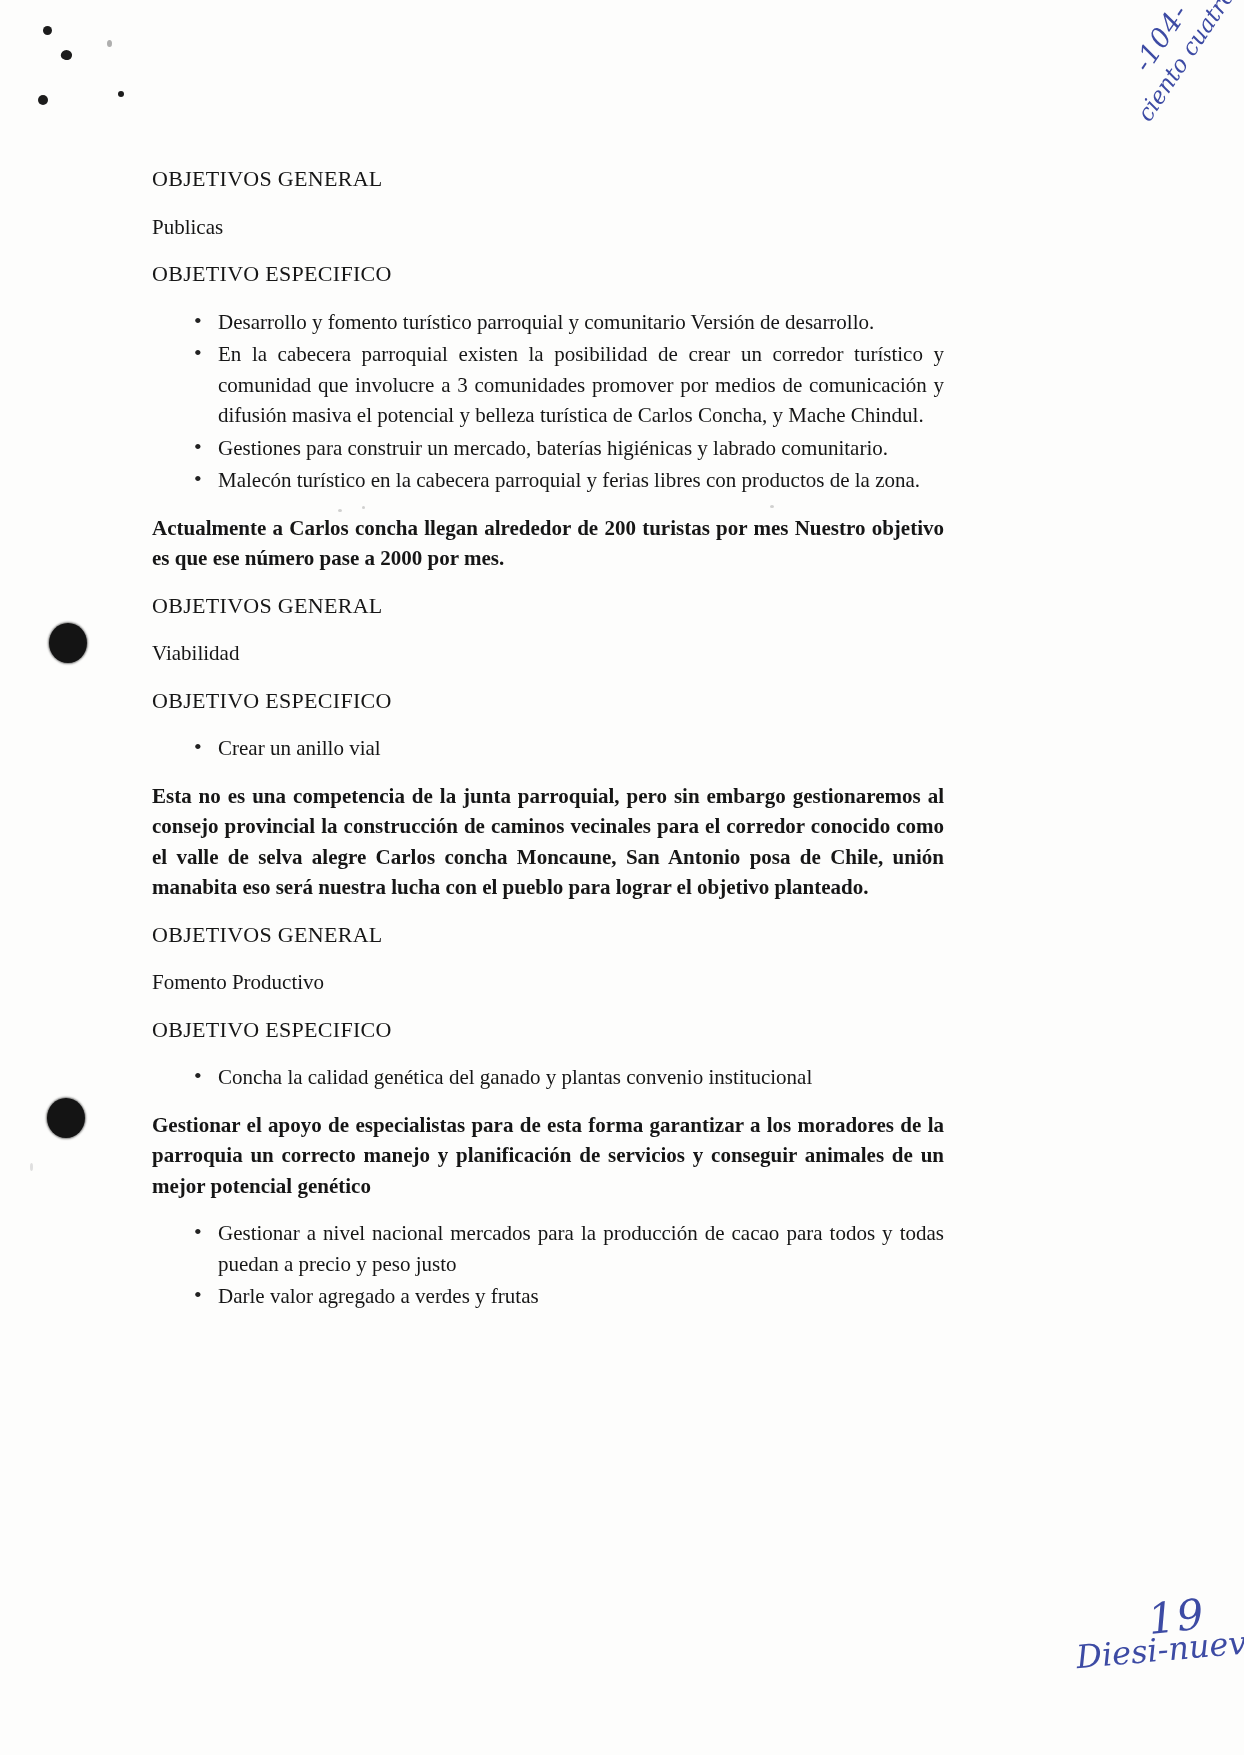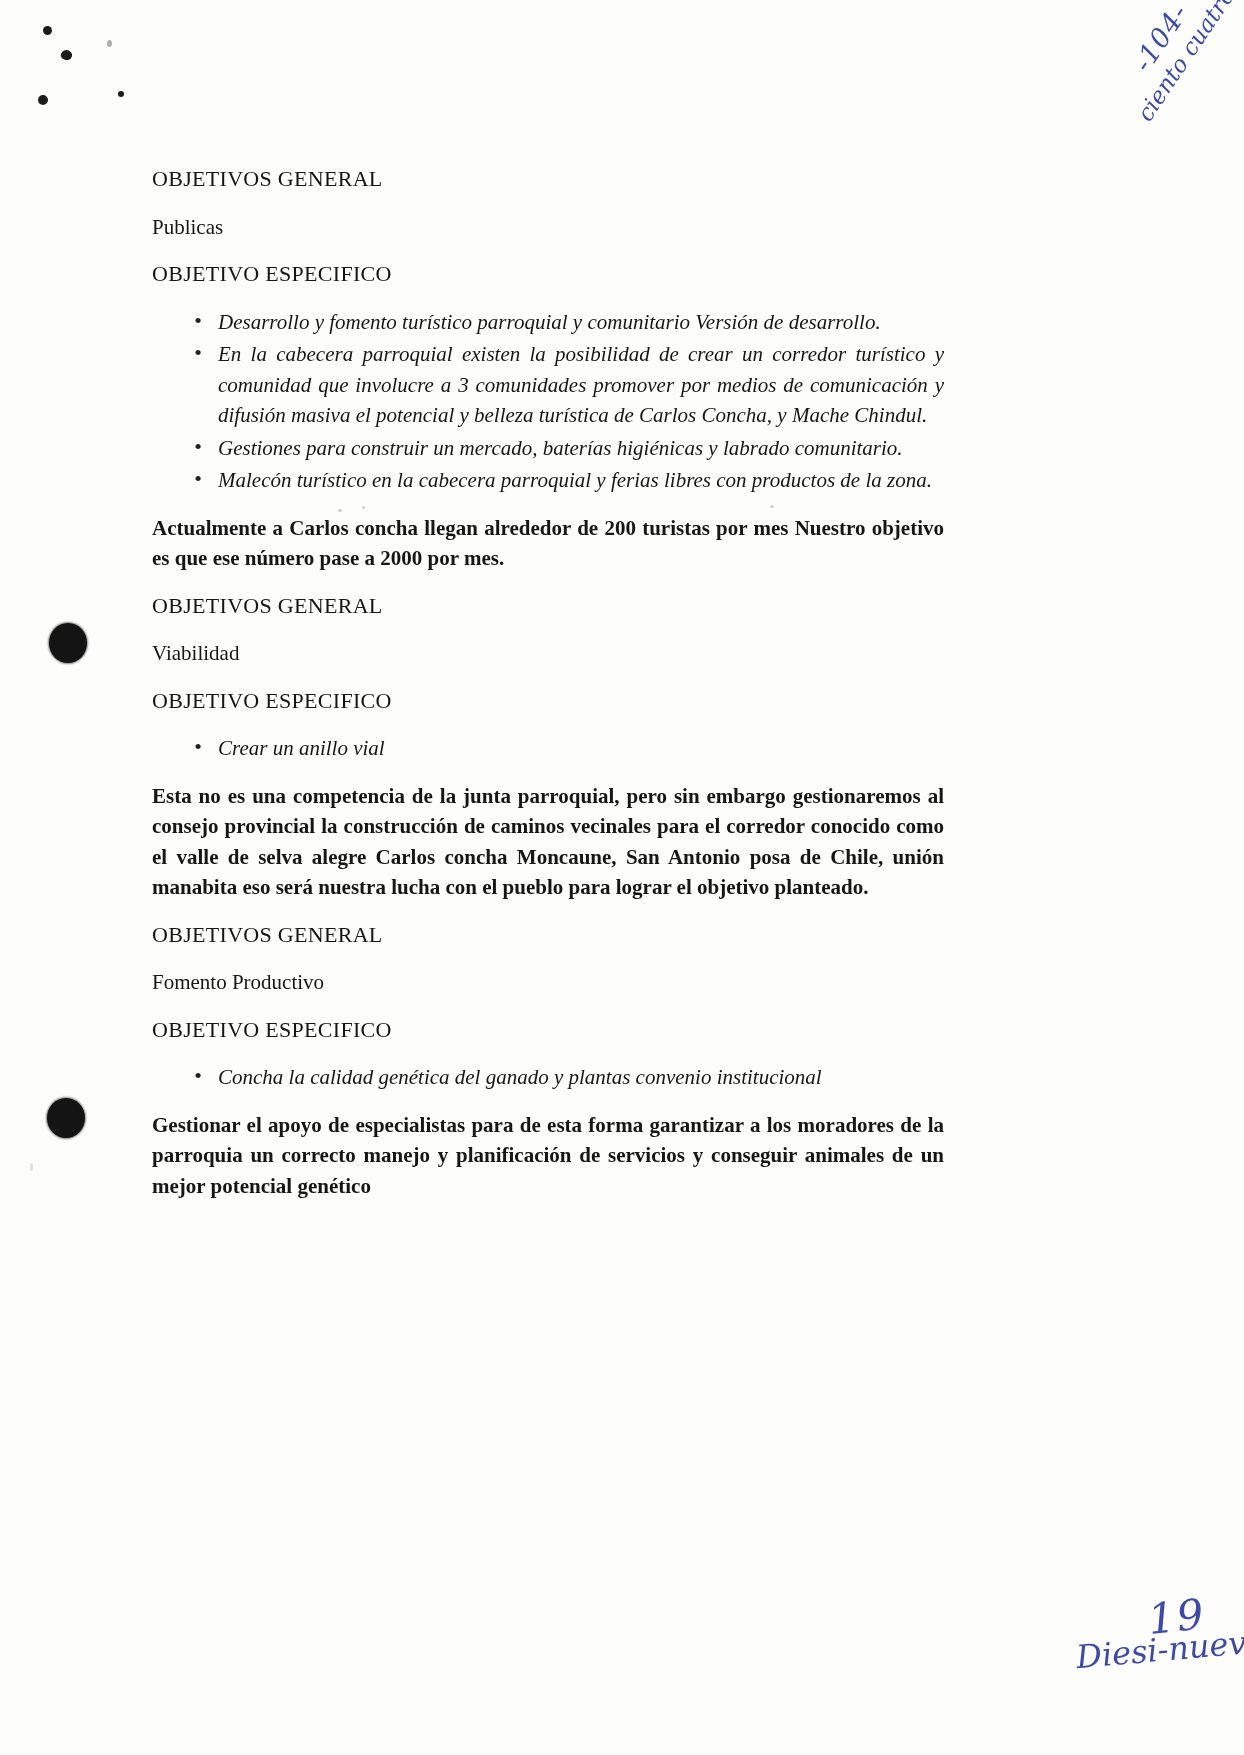--- a/index.html
+++ b/index.html
@@ -27,21 +27,20 @@
     margin:0 0 17px 0;
   }
   .topic { margin:0 0 17px 0; }
   .para  { margin:0 0 17px 0; text-align:justify;font-weight:bold; }
   ul.blist { list-style:none; margin:6px 0 17px 0; padding:0; }
   li.bi {
     position:relative;
     padding-left:66px;
     margin:0 0 2px 0;
     text-align:justify;
-    font-style:italic;
   }
   li.bi::before {
     content:"\2022";
     position:absolute;
     left:42px; top:-1px;
     font-size:22px;
     color:#222;
   }
   
   .handwriting {
@@ -144,16 +143,20 @@
     </section>
 
     <section>
       <h2 class="hd">OBJETIVOS GENERAL</h2>
       <p class="topic">Fomento Productivo</p>
       <h2 class="hd">OBJETIVO ESPECIFICO</h2>
       <ul class="blist">
         <li class="bi">Concha la calidad genética del ganado y plantas convenio institucional</li>
       </ul>
       <p class="para">Gestionar el apoyo de especialistas para de esta forma garantizar a los moradores de la parroquia un correcto manejo y planificación de servicios y conseguir animales de un mejor potencial genético</p>
+      <ul class="blist">
+        <li class="bi">Gestionar a nivel nacional mercados para la producción de cacao para todos y todas puedan a precio y peso justo</li>
+        <li class="bi">Darle valor agregado a verdes y frutas</li>
+      </ul>
     </section>
 
   </div>
 </div>
 
 </body></html>

